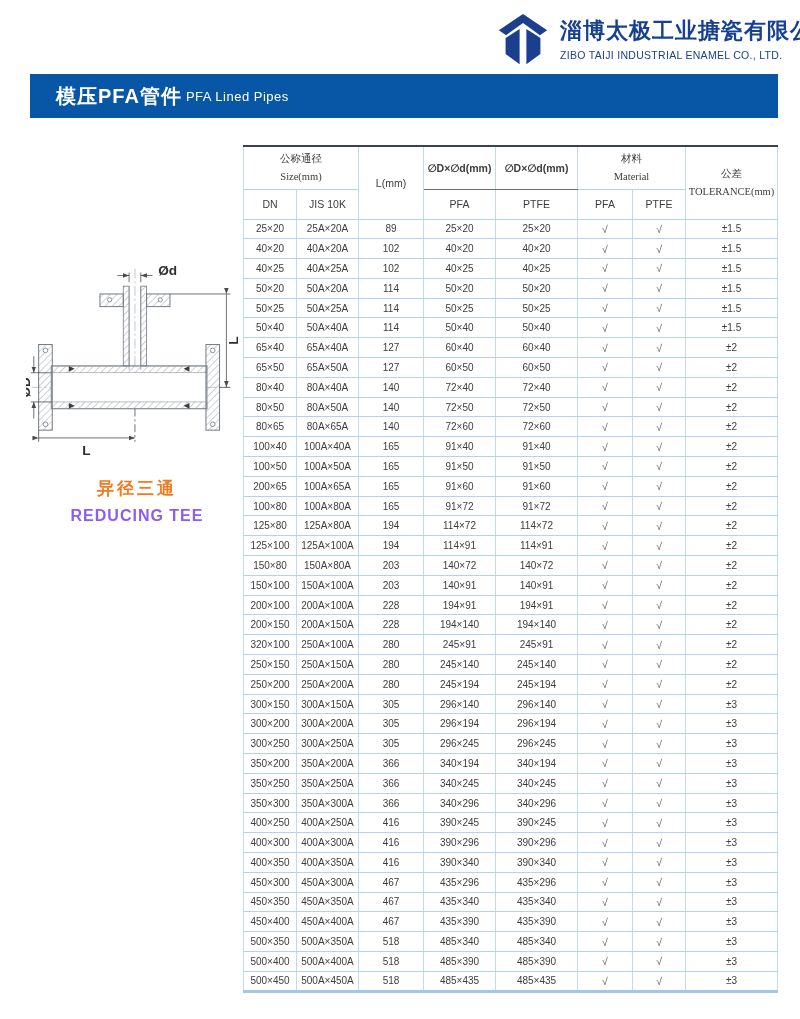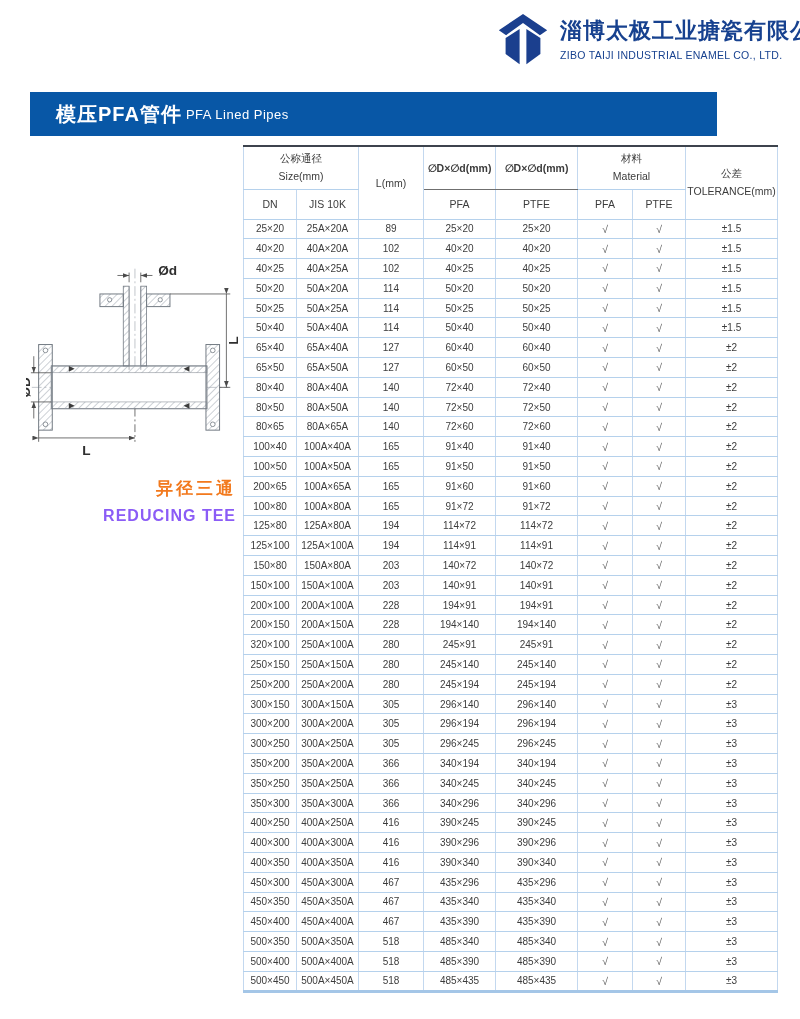--- a/index.html
+++ b/index.html
@@ -16,29 +16,29 @@
     position:absolute; left:560px; top:16px; width:236px;
     font-size:22px; font-weight:bold; color:#17418f; letter-spacing:1px; white-space:nowrap;
   }
   .company-en {
     position:absolute; left:560px; top:49px; width:240px;
     font-size:10.5px; font-weight:normal; color:#17418f; letter-spacing:0.3px; white-space:nowrap;
   }
 
   
   .title-bar {
-    position:absolute; left:30px; top:92px; width:687px; height:44px;
+    position:absolute; left:30px; top:74px; width:748px; height:44px;
     background:#0857a6; color:#ffffff; display:flex; align-items:center; padding-left:26px;
   }
   .title-cn { font-size:20px; font-weight:bold; letter-spacing:1px; }
   .title-en { font-size:13px; margin-left:4px; letter-spacing:0.5px; }
 
   
   .diagram { position:absolute; left:26px; top:258px; width:214px; height:212px; }
-  .caption { position:absolute; left:22px; top:477px; width:214px; text-align:right; }
+  .caption { position:absolute; left:30px; top:477px; width:214px; text-align:center; }
   .caption-cn { font-size:17px; font-weight:bold; color:#f2791d; letter-spacing:3px; }
   .caption-en { font-size:16px; font-weight:bold; color:#8b5cf6; letter-spacing:1px; margin-top:7px; }
 
   
   .tbl-wrap { position:absolute; left:243px; top:145px; width:534px; }
   table.spec {
     width:534px; border-collapse:collapse; table-layout:fixed;
     font-size:10.5px; color:#3c3c3c;
     border-top:2px solid #3d434d;
     border-bottom:3px solid #a4c6e7;
@@ -47,21 +47,21 @@
     border:1px solid #c3d8ef;
     border-top:1px solid #b5d1ec; border-bottom:1px solid #b5d1ec;
     text-align:center; vertical-align:middle; font-weight:normal;
     padding:0; overflow:hidden; white-space:nowrap;
   }
   table.spec thead tr.h1 th { height:43px; }
   table.spec thead tr.h2 th { height:30px; }
   table.spec thead th.dark-bottom { border-bottom:1px solid #6f6f6f;font-weight:bold; }
   table.spec tbody td { height:19.8px; font-size:10px; }
   table.spec tbody td.chk { color:#5a5a5a; font-size:10.5px; }
-  .th-stack span { display:block; line-height:1.7; }
+  .th-stack span { display:block; line-height:1.7;font-family:Liberation Serif, serif; }
 </style>
 </head>
 <body>
 
 <div class="page">
 
   <div>
     <svg class="logo" viewBox="0 0 60 60">
       <g fill="#1b3f8e">
         <polygon points="30,3 55,20 47.5,25 30,12.5 12.5,25 5,20"></polygon>

